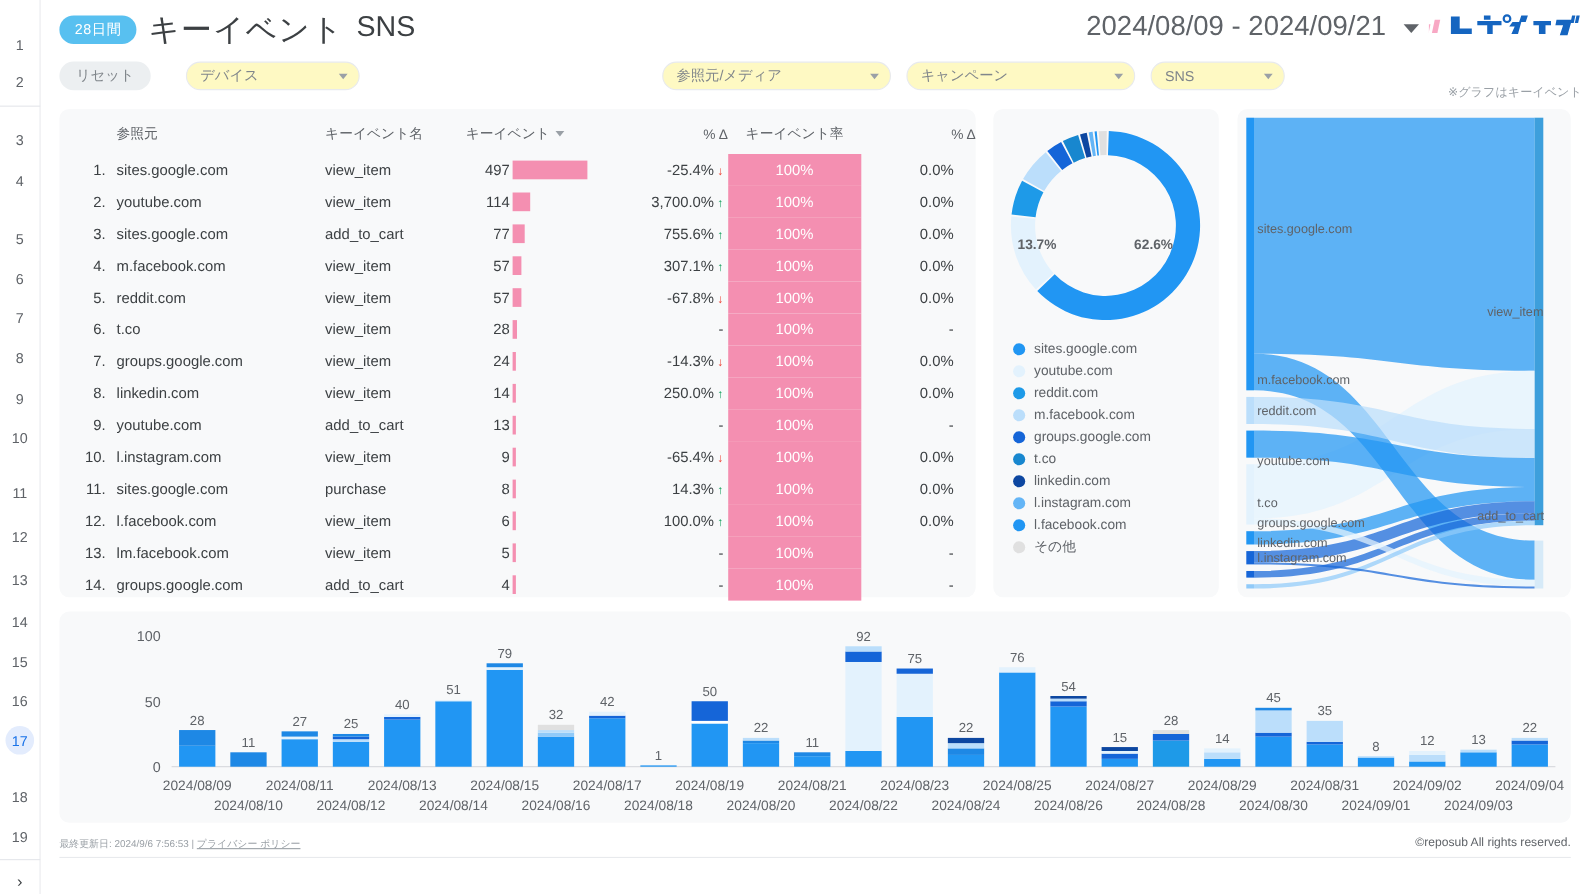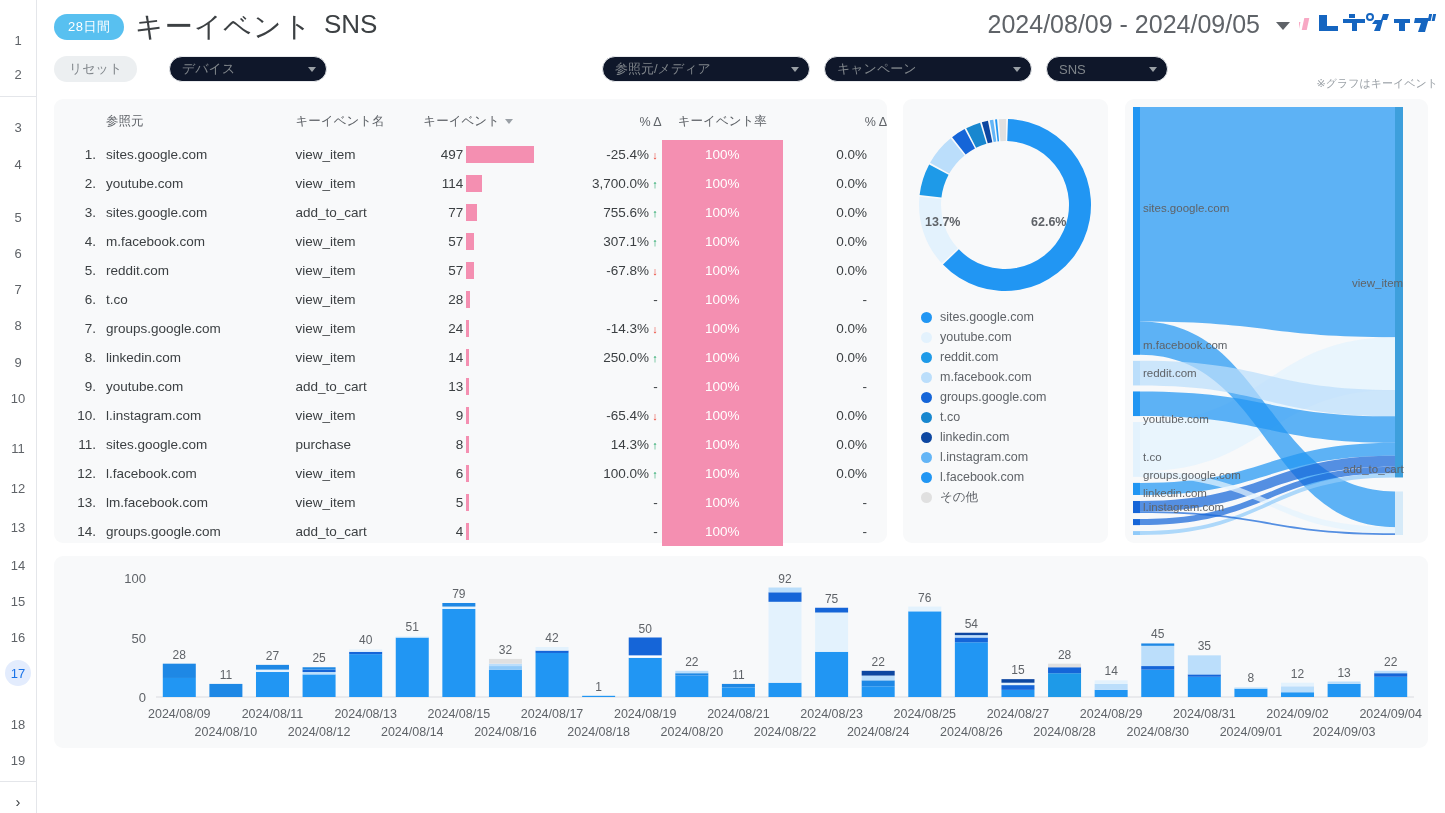--- a/index.html
+++ b/index.html
@@ -37,21 +37,21 @@
   #title-sub  { position: absolute; left: 287px; top: 9px; font-size: 26px; color: #3c4043; font-weight: 400; }
   #date-range { position: absolute; right: 185px; top: 10px; font-size: 25px; color: #5f6368; white-space: nowrap; font-weight: 300; }
   #date-caret { position: absolute; right: 155px; top: 22px; width: 0; height: 0;
     border-left: 7px solid transparent; border-right: 7px solid transparent; border-top: 8px solid #5f6368; }
   #logo { position: absolute; right: 8px; top: 10px; width: 138px; height: 28px; }
 
   
   #filterbar { position: absolute; left: 0; top: 46px; width: 1408px; height: 46px; }
   .chip {
     position: absolute; top: 10px; height: 26px; border-radius: 14px;
-    border: 1px solid #e8eaed; background: #0f172a; color: #80868b;
+    border: 1px solid #e8eaed; background: #fef9c3; color: #80868b;
     font-size: 13px; display: flex; align-items: center; padding: 0 12px;
   }
   .chip .lbl { flex: 0 0 auto; }
   .chip .car { position: absolute; right: 10px; width: 0; height: 0;
     border-left: 4px solid transparent; border-right: 4px solid transparent; border-top: 5px solid #9aa0a6; }
   #chip-reset {
     position: absolute; left: 17px; top: 10px; height: 26px; padding: 0 15px;
     border-radius: 14px; background: #eceff1; color: #80868b; font-size: 13px;
     display: flex; align-items: center; justify-content: center;
   }
@@ -134,21 +134,21 @@
     <div style="position: absolute; left: 0px; top: 781px; width: 37px; height: 1px; background: rgb(228, 230, 234);"></div>
     <div style="position: absolute; left: 5px; top: 791px; width: 26px; height: 20px; display: flex; align-items: center; justify-content: center; font-size: 15px; color: rgb(60, 64, 67);">›</div>
   </div>
 
 <div id="main">
 
   <div id="header">
     <div id="badge-28">28日間</div>
     <div id="title-main">キーイベント</div>
     <div id="title-sub">SNS</div>
-    <div id="date-range">2024/08/09 - 2024/09/05</div>
+    <div id="date-range">2024/08/09 - 2024/09/21</div>
     <div id="date-caret"></div>
     <svg id="logo" viewBox="0 0 138 28">
       <g fill="#f8a8c4">
         <rect x="0" y="12" width="4" height="8" transform="skewX(-12)"></rect>
         <rect x="7" y="8" width="5" height="12" transform="skewX(-12)"></rect>
       </g>
       <g fill="#1565c0">
         <path d="M20 5 h8 v11 h11 v5 H20z"></path>
         <path d="M44 9 h22 v4 H58 v8 h-5 v-8 h-9z M50 4 h6 v4 h-6z"></path>
         <circle cx="71" cy="7" r="3" fill="none" stroke="#1565c0" stroke-width="2"></circle>
@@ -657,13 +657,22 @@
         <text x="1290.111111111111" y="120.53" class="bar-val">13</text>
         <text x="1290.111111111111" y="180" class="ax-x">2024/09/03</text>
         <rect x="1320.2037037037037" y="120.77" width="33" height="20.23" fill="#2196f3"></rect>
         <rect x="1320.2037037037037" y="117.2" width="33" height="3.57" fill="#1565d8"></rect>
         <rect x="1320.2037037037037" y="114.82000000000001" width="33" height="2.38" fill="#bbdefb"></rect>
         <text x="1336.7037037037037" y="109.82000000000001" class="bar-val">22</text>
         <text x="1336.7037037037037" y="162" class="ax-x">2024/09/04</text>
       </svg>
   </div>
 
+  <div id="footer">
+    <div id="foot-left">
+      <span>最終更新日: 2024/9/6 7:56:53</span>
+      <span>|</span>
+      <span id="foot-privacy">プライバシー ポリシー</span>
+    </div>
+    <div id="foot-right">©reposub All rights reserved.</div>
+    <div id="foot-rule"></div>
+  </div>
 </div>
 
 </body></html>

